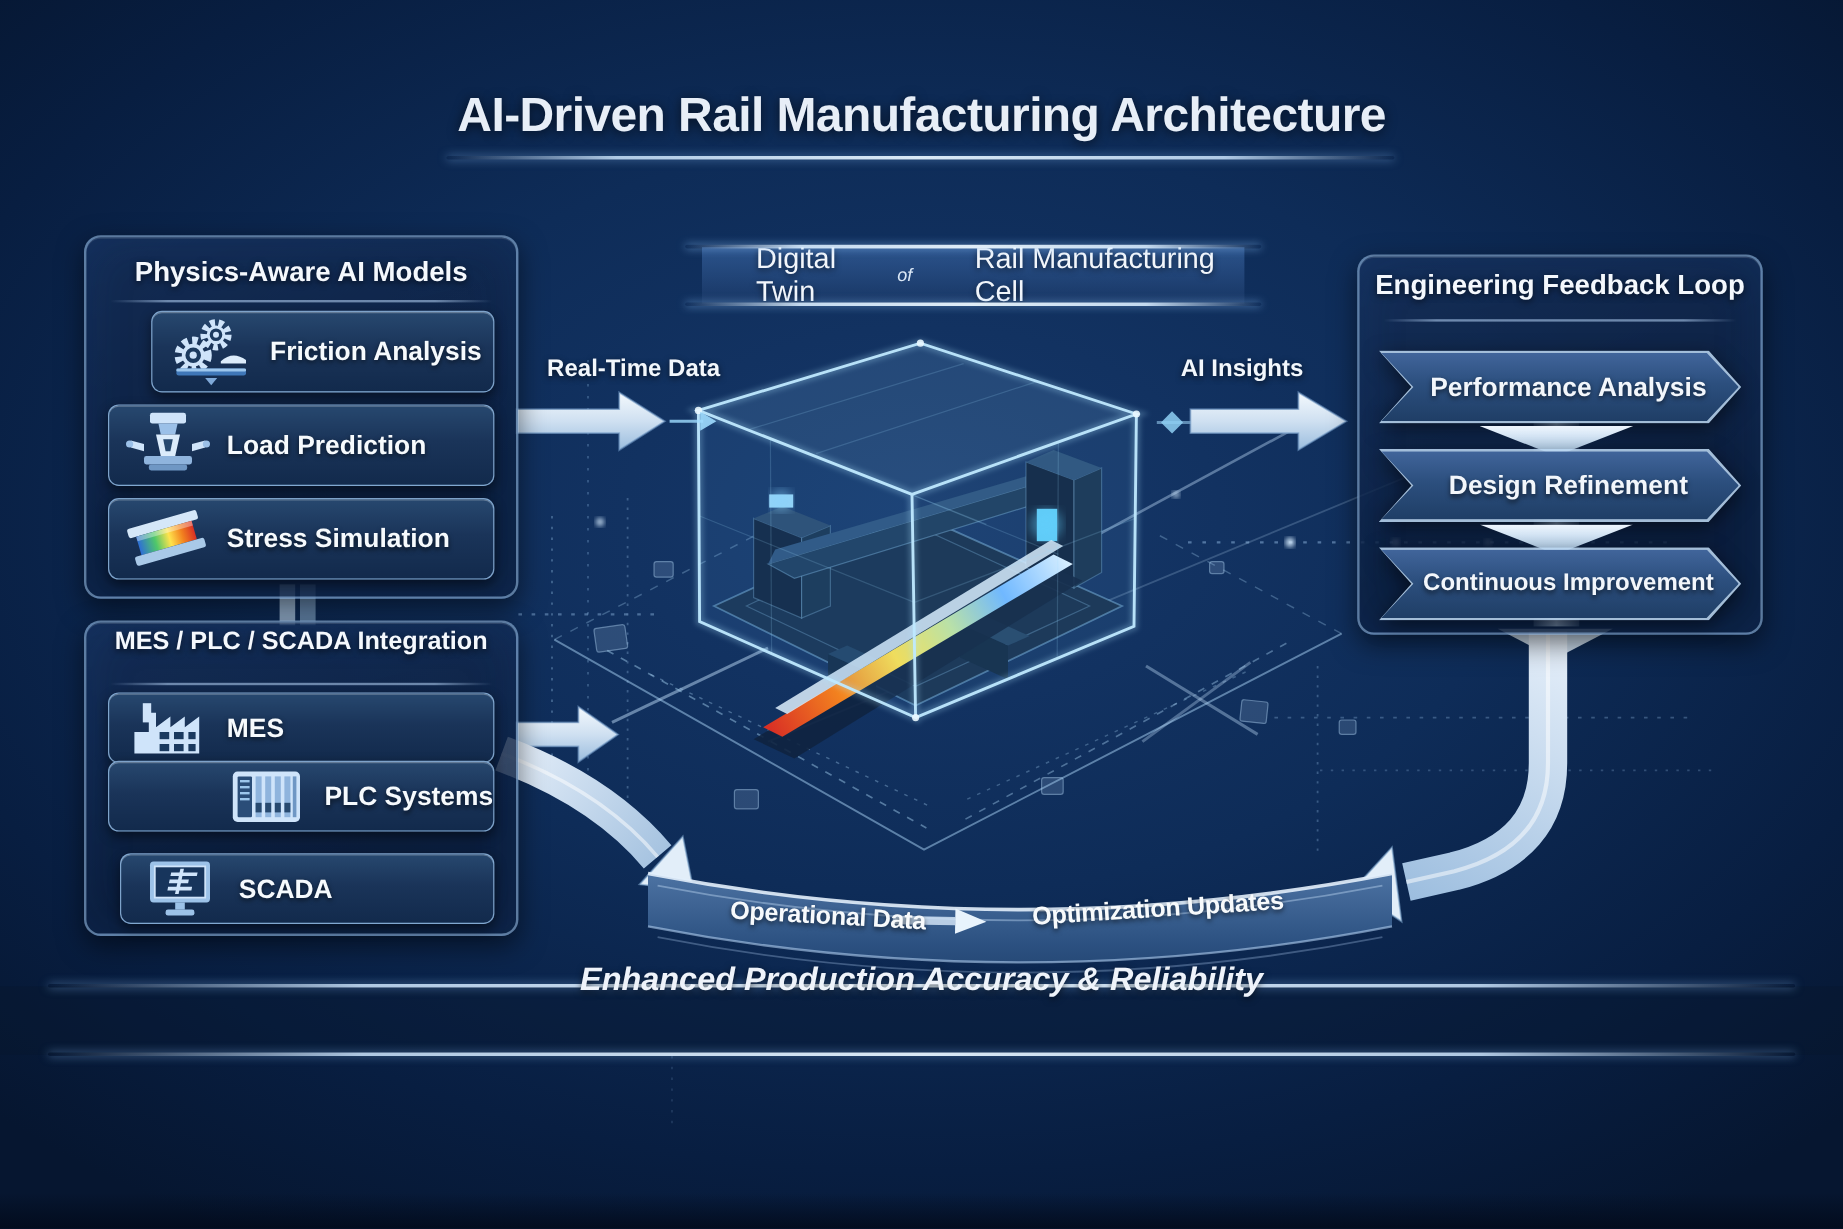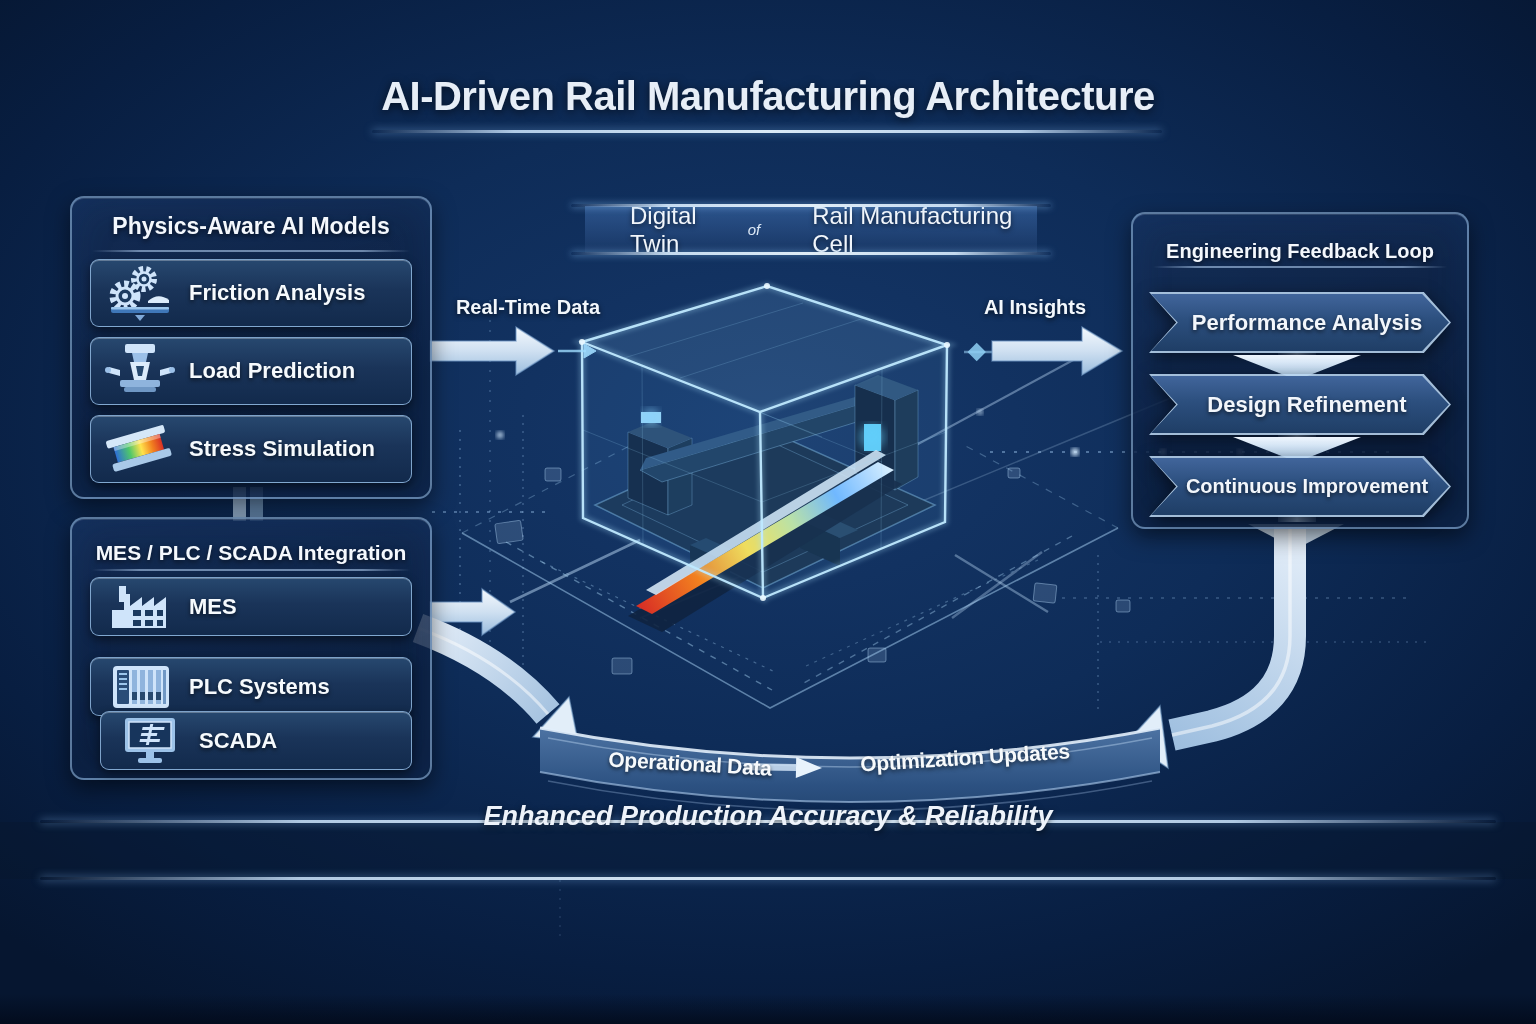--- a/index.html
+++ b/index.html
@@ -25,22 +25,22 @@
   
   .panel{border:2px solid rgba(158,198,238,.55);border-radius:14px;
     background:linear-gradient(165deg, rgba(22,47,88,.78) 0%, rgba(11,28,57,.82) 70%);
     box-shadow:0 8px 22px rgba(0,0,0,.5), inset 0 1px 0 rgba(255,255,255,.12), inset 0 0 40px rgba(30,80,150,.18);}
   .panel-a{left:70px;top:196px;width:358px;height:299px;}
   .panel-b{left:70px;top:517px;width:358px;height:259px;}
   .panel-r{left:1131px;top:212px;width:334px;height:313px;}
   .panel-title{width:100%;text-align:center;font-weight:bold;color:#f4f8fd;
     text-shadow:0 2px 5px rgba(0,0,0,.6);}
   .panel-a .panel-title{font-size:23px;padding-top:15px;}
-  .panel-b .panel-title{font-size:21px;padding-top:22px;}
-  .panel-r .panel-title{font-size:20px;padding-top:26px;}
+  .panel-b .panel-title{font-size:21px;padding-top:4px;}
+  .panel-r .panel-title{font-size:23px;padding-top:10px;}
   .panel-divider{position:absolute;left:20px;right:20px;height:2px;
     background:linear-gradient(90deg, rgba(170,205,245,0), rgba(185,215,250,.55) 15%, rgba(185,215,250,.55) 85%, rgba(170,205,245,0));}
   .panel-a .panel-divider{top:52px;}
   .panel-b .panel-divider{top:50px;}
   .panel-r .panel-divider{top:52px;}
 
   .item{position:absolute;left:18px;right:18px;display:flex;align-items:center;
     border:1.5px solid rgba(152,192,232,.8);border-radius:9px;
     background:linear-gradient(180deg,#27486f 0%,#1a3459 45%,#122a4c 100%);
     box-shadow:inset 0 1px 0 rgba(255,255,255,.28), 0 4px 10px rgba(0,0,0,.45);}
@@ -294,21 +294,21 @@
     </g>
   </svg>
 
   <div class="abs main-title">AI-Driven Rail Manufacturing Architecture</div>
   <div class="abs hline title-line"></div>
 
   <div class="abs panel panel-a">
     <div class="panel-title">Physics-Aware AI Models</div>
     <div class="panel-divider"></div>
 
-    <div class="item" style="top:61px;">
+    <div class="item" style="top:61px;margin-left:36px;">
       <span class="ic">
         <svg width="78" height="58" viewBox="0 0 78 58">
           <circle cx="24" cy="32" r="12" fill="none" stroke="#cfe4fa" stroke-width="7" stroke-dasharray="4.5 3.4"></circle>
           <circle cx="24" cy="32" r="8" fill="#1b3a5f" stroke="#cfe4fa" stroke-width="3"></circle>
           <circle cx="24" cy="32" r="3" fill="#cfe4fa"></circle>
           <circle cx="43" cy="15" r="10" fill="none" stroke="#cfe4fa" stroke-width="6" stroke-dasharray="4 3"></circle>
           <circle cx="43" cy="15" r="6.5" fill="#1b3a5f" stroke="#cfe4fa" stroke-width="2.5"></circle>
           <circle cx="43" cy="15" r="2.5" fill="#cfe4fa"></circle>
           <path d="M 47 37 Q 57 28 68 36 L 68 39 L 47 39 Z" fill="#dcecfb"></path>
           <rect x="10" y="43" width="58" height="6" rx="2" fill="#3f77b8"></rect>
@@ -376,21 +376,21 @@
               <rect x="54" y="28" width="6" height="6"></rect>
             <rect x="30" y="38" width="8" height="6"></rect>
               <rect x="42" y="38" width="8" height="6"></rect>
               <rect x="54" y="38" width="6" height="6"></rect>
           </g>
         </svg>
       </span>
       <span class="lbl">MES</span>
     </div>
 
-    <div class="item" style="top:138px;">
+    <div class="item" style="top:115px;justify-content:flex-end;">
       <span class="ic">
         <svg width="74" height="50" viewBox="0 0 74 50">
           <rect x="10" y="4" width="56" height="42" rx="4" fill="#cfe4fa"></rect>
           <rect x="14" y="8" width="12" height="34" rx="1" fill="#2a4d78"></rect>
           <g fill="#9cc6ec">
               <rect x="16" y="11" width="8" height="2"></rect>
               <rect x="16" y="16" width="8" height="2"></rect>
               <rect x="16" y="21" width="8" height="2"></rect>
               <rect x="16" y="26" width="8" height="2"></rect>
             </g>

